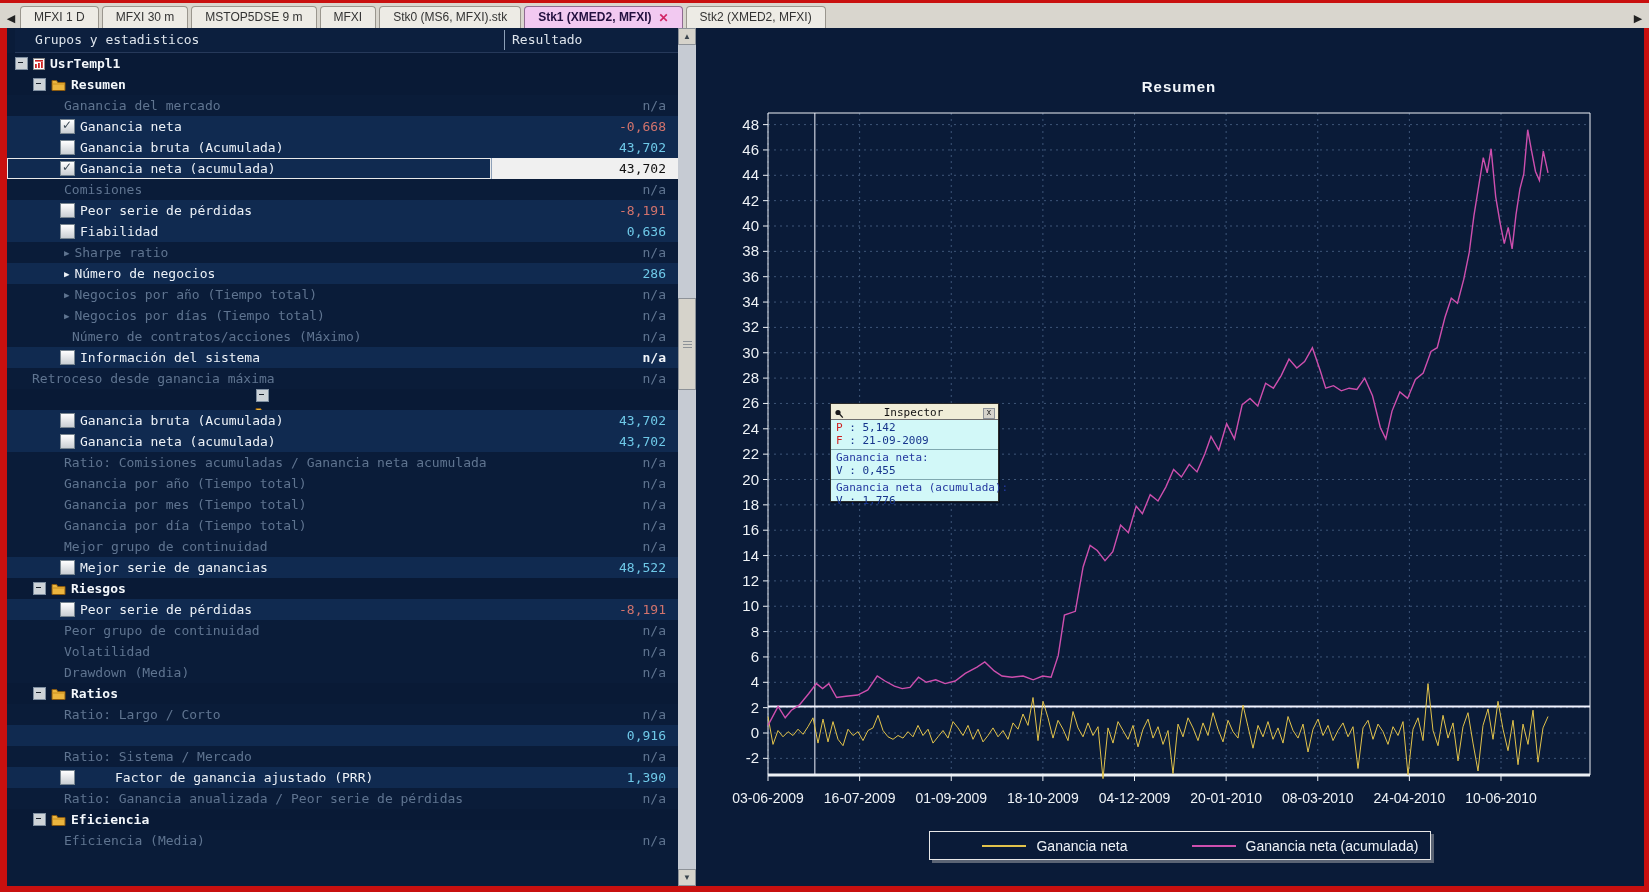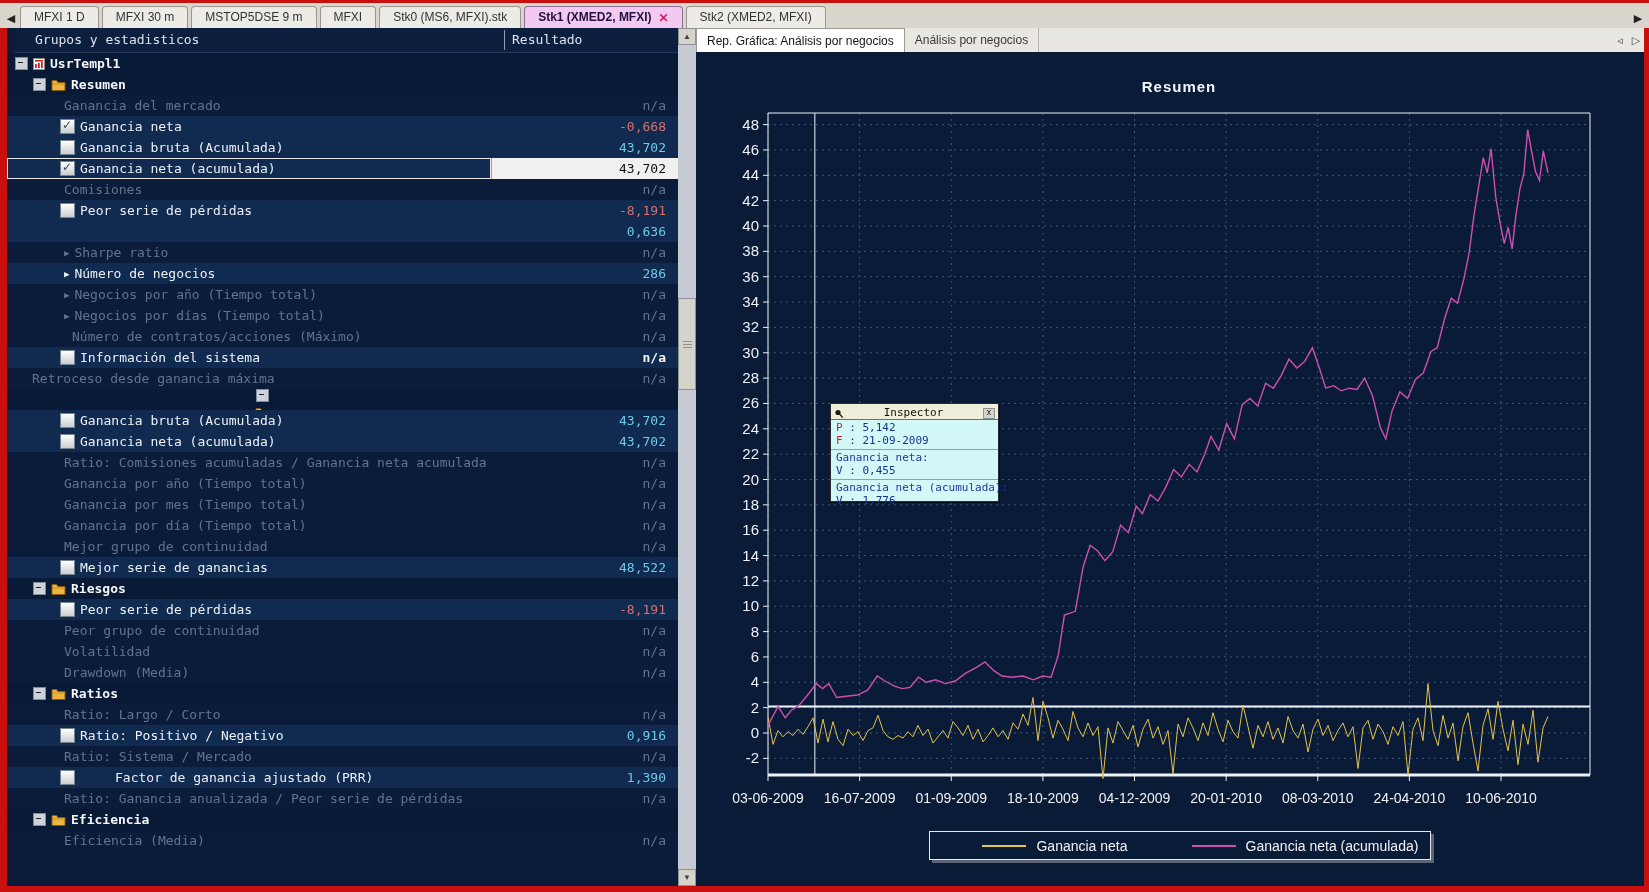--- a/index.html
+++ b/index.html
@@ -199,20 +199,24 @@
           <div class="cell-value v-na">n/a</div>
         </div>
         <div class="tree-row row-enabled" style="top: 147px;">
           <div class="cell-label" style="padding-left: 53px;">
             <span class="chk"></span>
             <span class="t-white">Peor serie de pérdidas</span>
           </div>
           <div class="cell-value v-neg">-8,191</div>
         </div>
         <div class="tree-row row-enabled" style="top: 168px;">
+          <div class="cell-label" style="padding-left: 53px;">
+            <span class="chk"></span>
+            <span class="t-white">Fiabilidad</span>
+          </div>
           <div class="cell-value v-pos">0,636</div>
         </div>
         <div class="tree-row row-disabled" style="top: 189px;">
           <div class="cell-label" style="padding-left: 57px;">
             <span class="arrow t-gray">▶</span>
             <span class="t-gray">Sharpe ratio</span>
           </div>
           <div class="cell-value v-na">n/a</div>
         </div>
         <div class="tree-row row-enabled" style="top: 210px;">
@@ -370,24 +374,20 @@
           </div>
           <div class="cell-value v-na"></div>
         </div>
         <div class="tree-row row-disabled" style="top: 651px;">
           <div class="cell-label" style="padding-left: 57px;">
             <span class="t-gray">Ratio: Largo / Corto</span>
           </div>
           <div class="cell-value v-na">n/a</div>
         </div>
         <div class="tree-row row-enabled" style="top: 672px;">
-          <div class="cell-label" style="padding-left: 53px;">
-            <span class="chk"></span>
-            <span class="t-white">Ratio: Positivo / Negativo</span>
-          </div>
           <div class="cell-value v-pos">0,916</div>
         </div>
         <div class="tree-row row-disabled" style="top: 693px;">
           <div class="cell-label" style="padding-left: 57px;">
             <span class="t-gray">Ratio: Sistema / Mercado</span>
           </div>
           <div class="cell-value v-na">n/a</div>
         </div>
         <div class="tree-row row-enabled" style="top: 714px;">
           <div class="cell-label" style="padding-left: 53px; gap: 40px;">
@@ -426,27 +426,20 @@
 
   <div class="vscroll">
     <div class="vs-btn vs-up">▲</div>
     <div class="vs-thumb">
       <div class="vs-grip"></div>
     </div>
     <div class="vs-btn vs-down">▼</div>
   </div>
 
   <div class="right-panel">
-    <div class="rp-tabs" id="rp-tabs">
-        <div class="rp-tab active">Rep. Gráfica: Análisis por negocios</div>
-        <div class="rp-tab">Análisis por negocios</div>
-        <div class="rp-spacer"></div>
-        <div class="rp-nav">◃</div>
-        <div class="rp-nav">▷</div>
-      </div>
     <div class="chart-area">
       <svg id="chart-svg" width="948" height="834" viewBox="0 0 948 834">
           <line x1="72" y1="706.35" x2="894" y2="706.35" stroke="#3E5678" stroke-width="1" stroke-dasharray="2,4"></line>
           <line x1="67" y1="706.35" x2="72" y2="706.35" stroke="#EDF1F6" stroke-width="1"></line>
           <text x="63" y="711.35" fill="#EEF2F6" font-size="15" text-anchor="end" font-family="Liberation Sans, sans-serif">-2</text>
           <line x1="72" y1="681" x2="894" y2="681" stroke="#3E5678" stroke-width="1" stroke-dasharray="2,4"></line>
           <line x1="67" y1="681" x2="72" y2="681" stroke="#EDF1F6" stroke-width="1"></line>
           <text x="63" y="686" fill="#EEF2F6" font-size="15" text-anchor="end" font-family="Liberation Sans, sans-serif">0</text>
           <line x1="72" y1="655.65" x2="894" y2="655.65" stroke="#3E5678" stroke-width="1" stroke-dasharray="2,4"></line>
           <line x1="67" y1="655.65" x2="72" y2="655.65" stroke="#EDF1F6" stroke-width="1"></line>

